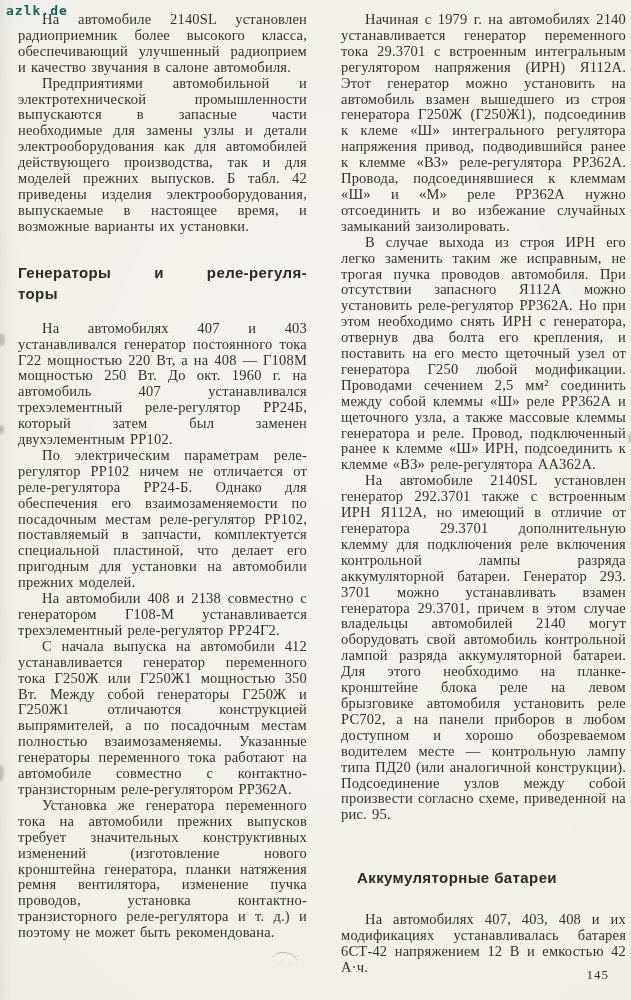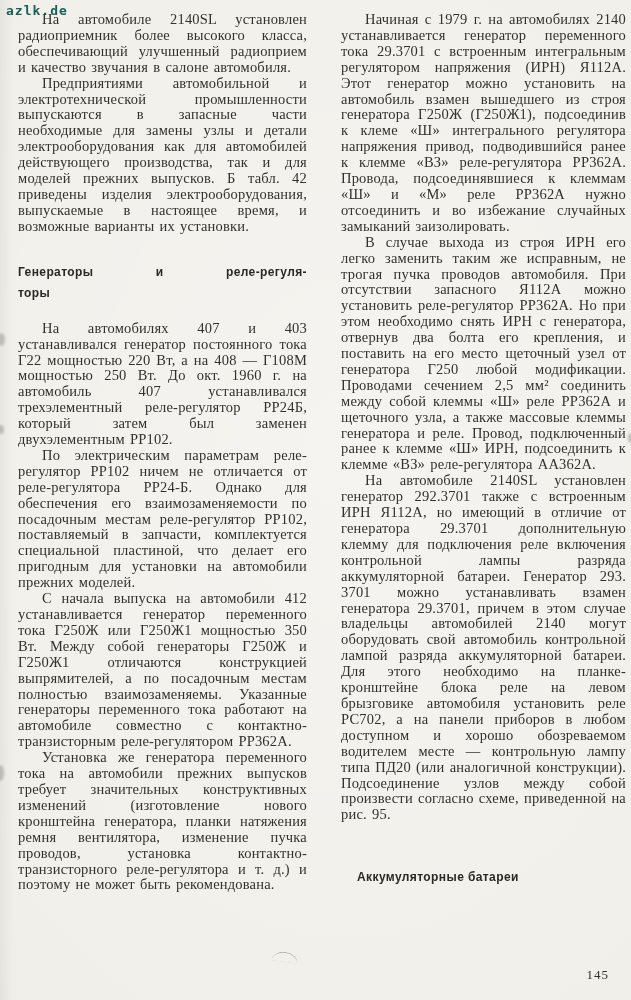--- a/index.html
+++ b/index.html
@@ -44,21 +44,21 @@
     text-indent: 24px;
     font-size: 14.5px;
     line-height: 15.9px;
     text-align: justify;
     letter-spacing: 0.2px;
     word-spacing: 1.3px;
     color: var(--ink, #33312d);
   }
   .heading {
     font-family: "Liberation Sans", "DejaVu Sans", sans-serif;
-    font-size: 12px;
+    font-size: 15px;
     line-height: 21px;
     font-weight: bold;
     letter-spacing: 0.4px;
     color: var(--ink-heading, #2b2925);
     margin: 0;
   }
   .heading.generators {
     margin: 27px 0 17px 0;
     white-space: pre-line;
     text-align: justify;
@@ -107,29 +107,31 @@
 
   <div class="columns">
 
     <div class="col left">
       <p>На автомобиле 2140SL установлен радиоприемник более высокого класса, обеспечивающий улучшенный радиоприем и качество звучания в салоне автомобиля.</p>
       <p>Предприятиями автомобильной и электротехнической промышленности выпускаются в запасные части необходимые для замены узлы и детали электрооборудования как для автомобилей действующего производства, так и для моделей прежних выпусков. Б табл. 42 приведены изделия электрооборудования, выпускаемые в настоящее время, и возможные варианты их установки.</p>
       <h2 class="heading generators">Генераторы и реле-регуля-
 торы</h2>
       <p>На автомобилях 407 и 403 устанавливался генератор постоянного тока Г22 мощностью 220 Вт, а на 408 — Г108М мощностью 250 Вт. До окт. 1960 г. на автомобиль 407 устанавливался трехэлементный реле-регулятор РР24Б, который затем был заменен двухэлементным РР102.</p>
       <p>По электрическим параметрам реле-регулятор РР102 ничем не отличается от реле-регулятора РР24-Б. Однако для обеспечения его взаимозаменяемости по посадочным местам реле-регулятор РР102, поставляемый в запчасти, комплектуется специальной пластиной, что делает его пригодным для установки на автомобили прежних моделей.</p>
+      <p>На автомобили 408 и 2138 совместно с генератором Г108-М устанавливается трехэлементный реле-регулятор РР24Г2.</p>
       <p>С начала выпуска на автомобили 412 устанавливается генератор переменного тока Г250Ж или Г250Ж1 мощностью 350 Вт. Между собой генераторы Г250Ж и Г250Ж1 отличаются конструкцией выпрямителей, а по посадочным местам полностью взаимозаменяемы. Указанные генераторы переменного тока работают на автомобиле совместно с контактно-транзисторным реле-регулятором РР362А.</p>
       <p>Установка же генератора переменного тока на автомобили прежних выпусков требует значительных конструктивных изменений (изготовление нового кронштейна генератора, планки натяжения ремня вентилятора, изменение пучка проводов, установка контактно-транзисторного реле-регулятора и т. д.) и поэтому не может быть рекомендована.</p>
     </div>
 
     <div class="col right">
       <p>Начиная с 1979 г. на автомобилях 2140 устанавливается генератор переменного тока 29.3701 с встроенным интегральным регулятором напряжения (ИРН) Я112А. Этот генератор можно установить на автомобиль взамен вышедшего из строя генератора Г250Ж (Г250Ж1), подсоединив к клеме «Ш» интегрального регулятора напряжения привод, подводившийся ранее к клемме «ВЗ» реле-регулятора РР362А. Провода, подсоединявшиеся к клеммам «Ш» и «М» реле РР362А нужно отсоединить и во избежание случайных замыканий заизолировать.</p>
       <p>В случае выхода из строя ИРН его легко заменить таким же исправным, не трогая пучка проводов автомобиля. При отсутствии запасного Я112А можно установить реле-регулятор РР362А. Но при этом необходимо снять ИРН с генератора, отвернув два болта его крепления, и поставить на его место щеточный узел от генератора Г250 любой модификации. Проводами сечением 2,5 мм² соединить между собой клеммы «Ш» реле РР362А и щеточного узла, а также массовые клеммы генератора и реле. Провод, подключенный ранее к клемме «Ш» ИРН, подсоединить к клемме «ВЗ» реле-регулятора АА362А.</p>
       <p>На автомобиле 2140SL установлен генератор 292.3701 также с встроенным ИРН Я112А, но имеющий в отличие от генератора 29.3701 дополнительную клемму для подключения реле включения контрольной лампы разряда аккумуляторной батареи. Генератор 293. 3701 можно устанавливать взамен генератора 29.3701, причем в этом случае владельцы автомобилей 2140 могут оборудовать свой автомобиль контрольной лампой разряда аккумуляторной батареи. Для этого необходимо на планке-кронштейне блока реле на левом брызговике автомобиля установить реле РС702, а на панели приборов в любом доступном и хорошо обозреваемом водителем месте — контрольную лампу типа ПД20 (или аналогичной конструкции). Подсоединение узлов между собой произвести согласно схеме, приведенной на рис. 95.</p>
       <h2 class="heading batteries">Аккумуляторные батареи</h2>
+      <p>На автомобилях 407, 403, 408 и их модификациях устанавливалась батарея 6СТ-42 напряжением 12 В и емкостью 42 А·ч.</p>
     </div>
 
   </div>
 
   <span class="page-number">145</span>
 
   <div class="speck s1"></div>
   <div class="speck s2"></div>
   <div class="speck s3"></div>
   <div class="speck s4"></div>

